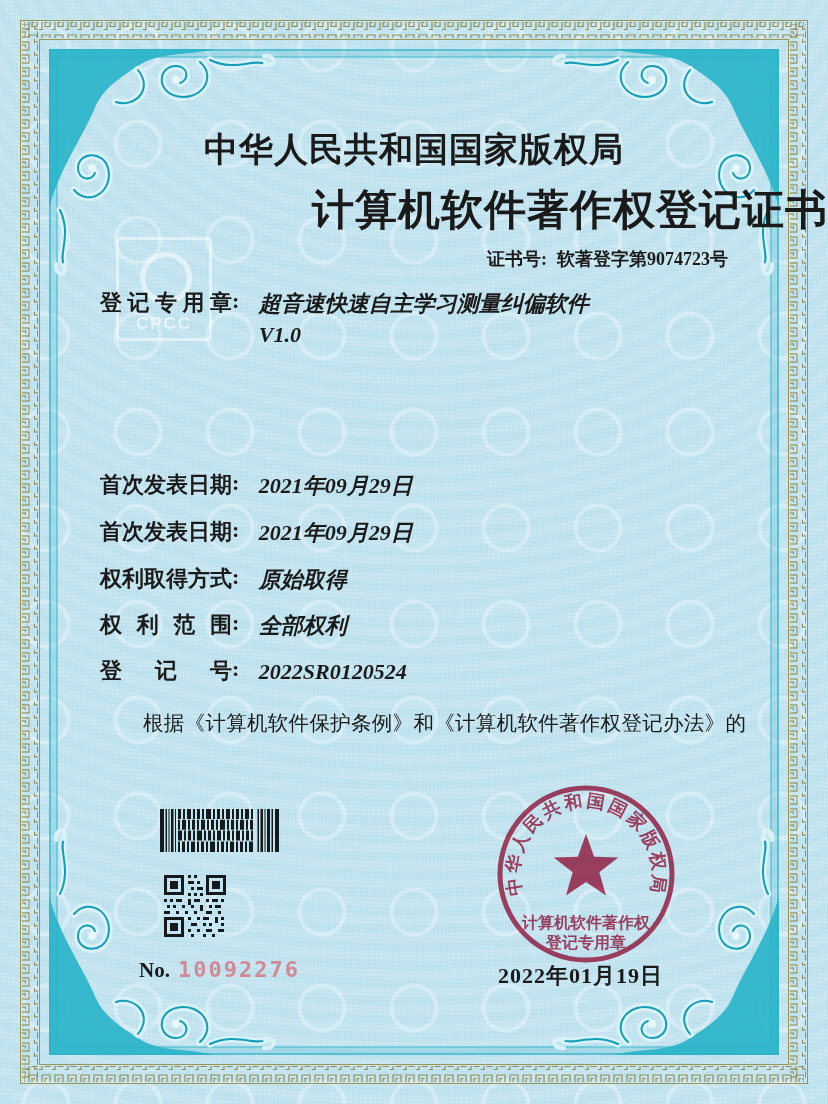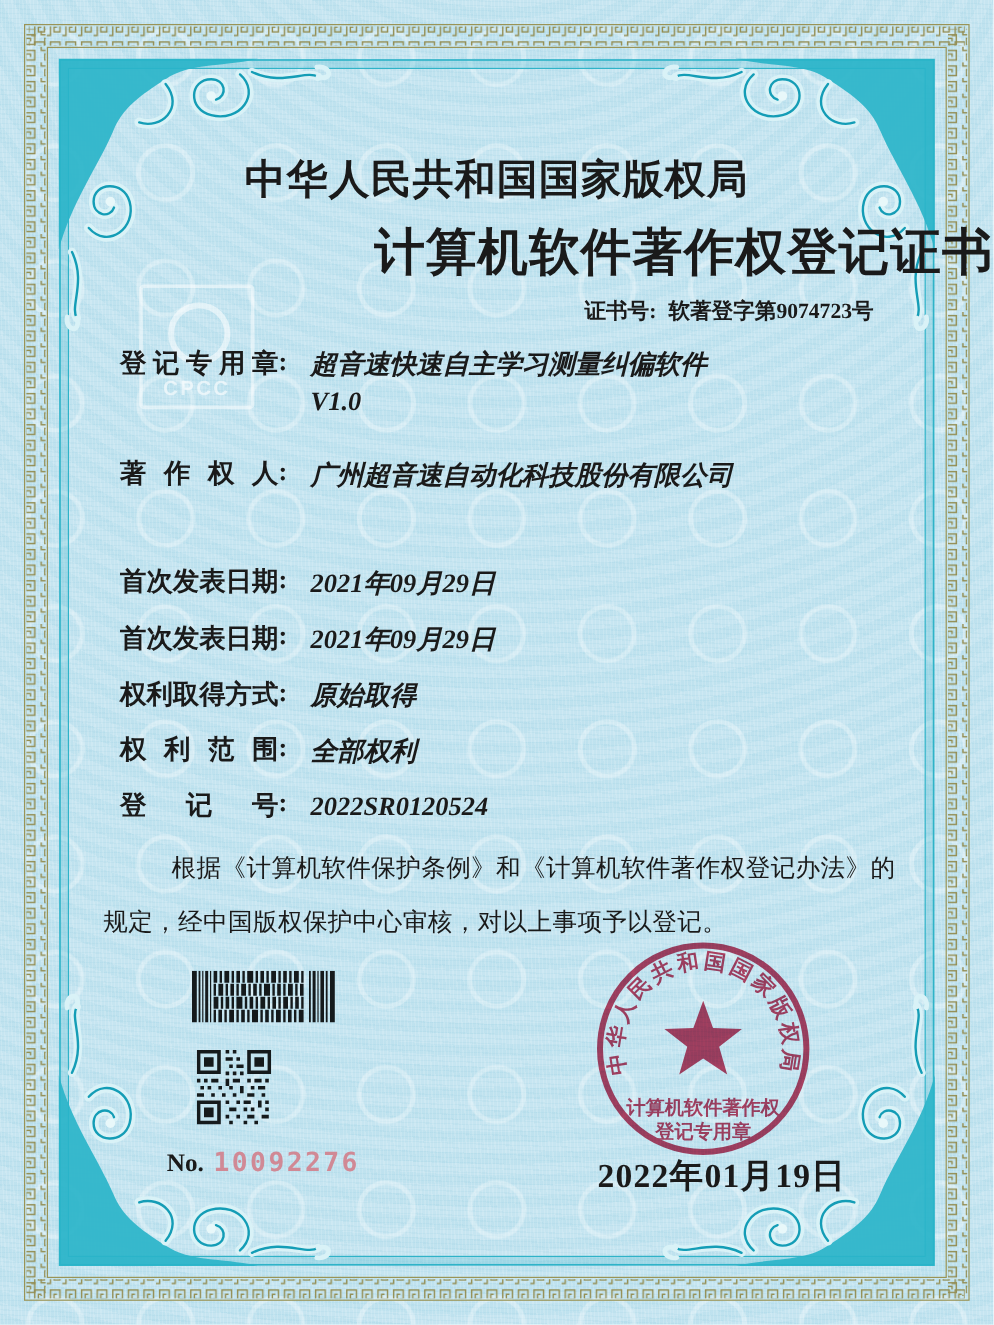--- a/index.html
+++ b/index.html
@@ -19,21 +19,21 @@
   .cert-title{top:182px;left:0;width:100%;text-align:right;font-size:42px;font-weight:700;letter-spacing:1px;}
   .certno{top:247px;left:487px;font-size:18px;font-weight:700;}
   .certno .lbl{margin-right:10px;}
   .row{position:absolute;left:100px;font-size:22px;font-weight:700;white-space:nowrap;}
   .row .lab{display:inline-block;width:132px;text-align:justify;text-align-last:justify;text-justify:inter-character;vertical-align:top;}
   .row .col{vertical-align:top;}
   .row .val{display:inline-block;margin-left:14px;vertical-align:top;line-height:31px;font-style:italic;}
   .stmt{position:absolute;font-size:20.5px;font-weight:400;letter-spacing:0.3px;white-space:nowrap;}
   .serial{top:957px;left:139px;font-size:21px;font-weight:600;white-space:nowrap;text-align:right;}
   .serial .digits{font-family:"DejaVu Sans Mono","Liberation Mono",monospace;font-size:22px;color:#d2808c;letter-spacing:2px;font-weight:600;margin-left:8px;opacity:.9;}
-  .issue-date{top:961px;left:498px;font-size:28px;font-weight:700;letter-spacing:1px;}
+  .issue-date{top:961px;left:498px;font-size:22px;font-weight:700;letter-spacing:1px;}
   .wm{top:237px;left:100px;width:90px;height:98px;border:3px solid rgba(255,255,255,0.55);border-radius:4px;opacity:.9;margin-left:16px;}
   .wm .ring{position:absolute;left:21px;top:12px;width:42px;height:42px;border:5px solid rgba(255,255,255,0.6);border-radius:50%;}
   .wm .cap{position:absolute;left:0;bottom:4px;width:100%;text-align:center;font-family:"Liberation Sans",sans-serif;font-weight:700;font-size:17px;letter-spacing:2px;color:rgba(255,255,255,0.68);}
   .seal-wrap{top:782px;left:494px;width:184px;height:184px;mix-blend-mode:multiply;opacity:.92;}
   svg text{font-family:"Liberation Serif","DejaVu Serif",serif;}
 </style>
 </head>
 <body>
 
 <div class="page">
@@ -100,24 +100,20 @@
     <span class="lbl">证书号:</span><span>软著登字第9074723号</span>
   </div>
 
   <div class="row" style="top:288px">
     <span class="lab">登记专用章</span><span class="col">:</span>
     <span class="val">
       <div>超音速快速自主学习测量纠偏软件</div>
       <div>V1.0</div>
     </span>
   </div>
-  <div class="row" style="top:380px">
-    <span class="lab">著作权人</span><span class="col">:</span>
-    <span class="val">广州超音速自动化科技股份有限公司</span>
-  </div>
   <div class="row" style="top:470px">
     <span class="lab">首次发表日期</span><span class="col">:</span>
     <span class="val">2021年09月29日</span>
   </div>
   <div class="row" style="top:517px">
     <span class="lab">首次发表日期</span><span class="col">:</span>
     <span class="val">2021年09月29日</span>
   </div>
   <div class="row" style="top:610px">
     <span class="lab">权利范围</span><span class="col">:</span>
@@ -126,21 +122,20 @@
   <div class="row" style="top:564px">
     <span class="lab">权利取得方式</span><span class="col">:</span>
     <span class="val">原始取得</span>
   </div>
   <div class="row" style="top:656px">
     <span class="lab">登记号</span><span class="col">:</span>
     <span class="val">2022SR0120524</span>
   </div>
 
   <div class="stmt" style="top:709px;left:143px">根据《计算机软件保护条例》和《计算机软件著作权登记办法》的</div>
-  <div class="stmt" style="top:754px;left:86px">规定，经中国版权保护中心审核，对以上事项予以登记。</div>
 
   <svg class="abs" style="top:809px;left:159px" width="122" height="43" viewBox="0 0 120 43">
     <g fill="#151a1c">
       <path d="M0 0h4v43h-4z M5.5 0h1.5v43h-1.5z M8.5 0h1v43h-1z M11 0h2.5v43h-2.5z M15 0h1v43h-1z"></path>
       <path d="M97.5 0h1.5v43h-1.5z M100.5 0h2.5v43h-2.5z M104.5 0h1v43h-1z M107 0h3v43h-3z M111.5 0h1.5v43h-1.5z M115 0h4v43h-4z"></path>
       <path d="M18 0h3v10h-3z M23 0h2v10h-2z M27 0h4v10h-4z M33 0h2v10h-2z M37 0h3v10h-3z M42 0h2v10h-2z M46 0h5v10h-5z M53 0h2v10h-2z M57 0h3v10h-3z M62 0h2v10h-2z M66 0h4v10h-4z M72 0h2v10h-2z M76 0h3v10h-3z M81 0h2v10h-2z M85 0h4v10h-4z M91 0h2v10h-2z"></path>
       <path d="M18 10.8h2v10h-2z M22 10.8h4v10h-4z M28 10.8h2v10h-2z M32 10.8h3v10h-3z M37 10.8h2v10h-2z M41 10.8h4v10h-4z M47 10.8h2v10h-2z M51 10.8h3v10h-3z M56 10.8h2v10h-2z M60 10.8h5v10h-5z M67 10.8h2v10h-2z M71 10.8h3v10h-3z M76 10.8h2v10h-2z M80 10.8h4v10h-4z M86 10.8h2v10h-2z M90 10.8h3v10h-3z"></path>
       <path d="M18 21.6h4v10h-4z M24 21.6h2v10h-2z M28 21.6h3v10h-3z M33 21.6h2v10h-2z M37 21.6h5v10h-5z M44 21.6h2v10h-2z M48 21.6h3v10h-3z M53 21.6h2v10h-2z M57 21.6h4v10h-4z M63 21.6h2v10h-2z M67 21.6h3v10h-3z M72 21.6h2v10h-2z M76 21.6h4v10h-4z M82 21.6h2v10h-2z M86 21.6h3v10h-3z M91 21.6h2v10h-2z"></path>
       <path d="M18 32.4h2v10.6h-2z M22 32.4h3v10.6h-3z M27 32.4h2v10.6h-2z M31 32.4h4v10.6h-4z M37 32.4h2v10.6h-2z M41 32.4h3v10.6h-3z M46 32.4h2v10.6h-2z M50 32.4h5v10.6h-5z M57 32.4h2v10.6h-2z M61 32.4h3v10.6h-3z M66 32.4h2v10.6h-2z M70 32.4h4v10.6h-4z M76 32.4h2v10.6h-2z M80 32.4h3v10.6h-3z M85 32.4h2v10.6h-2z M89 32.4h4v10.6h-4z"></path>
     </g>

